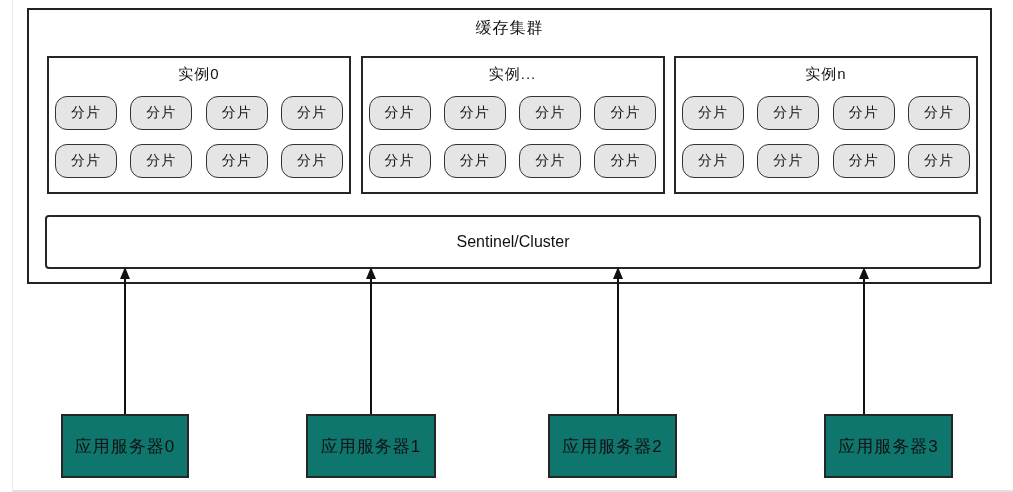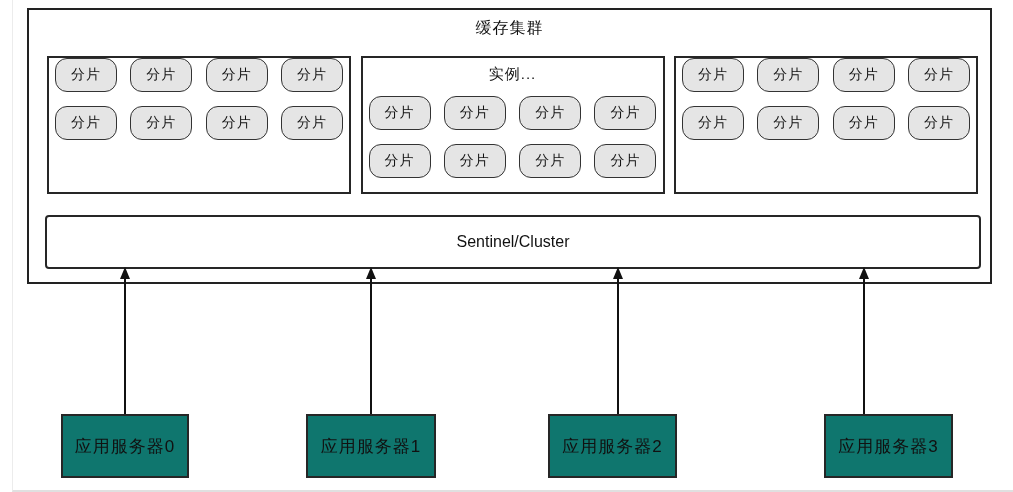--- a/index.html
+++ b/index.html
@@ -134,20 +134,21 @@
 </head>
 <body>
 
 <div class="canvas">
 
   <div class="cluster-box">
     <div class="cluster-title">缓存集群</div>
 
     <div class="instances" id="instances">
         <div class="instance-box">
+    <div class="instance-title">实例0</div>
   <div class="shard-row">
             <div class="shard">分片</div>
             <div class="shard">分片</div>
             <div class="shard">分片</div>
             <div class="shard">分片</div>
           </div>
           <div class="shard-row">
             <div class="shard">分片</div>
             <div class="shard">分片</div>
             <div class="shard">分片</div>
@@ -163,20 +164,21 @@
             <div class="shard">分片</div>
           </div>
           <div class="shard-row">
             <div class="shard">分片</div>
             <div class="shard">分片</div>
             <div class="shard">分片</div>
             <div class="shard">分片</div>
           </div>
         </div>
         <div class="instance-box">
+    <div class="instance-title">实例n</div>
   <div class="shard-row">
             <div class="shard">分片</div>
             <div class="shard">分片</div>
             <div class="shard">分片</div>
             <div class="shard">分片</div>
           </div>
           <div class="shard-row">
             <div class="shard">分片</div>
             <div class="shard">分片</div>
             <div class="shard">分片</div>

